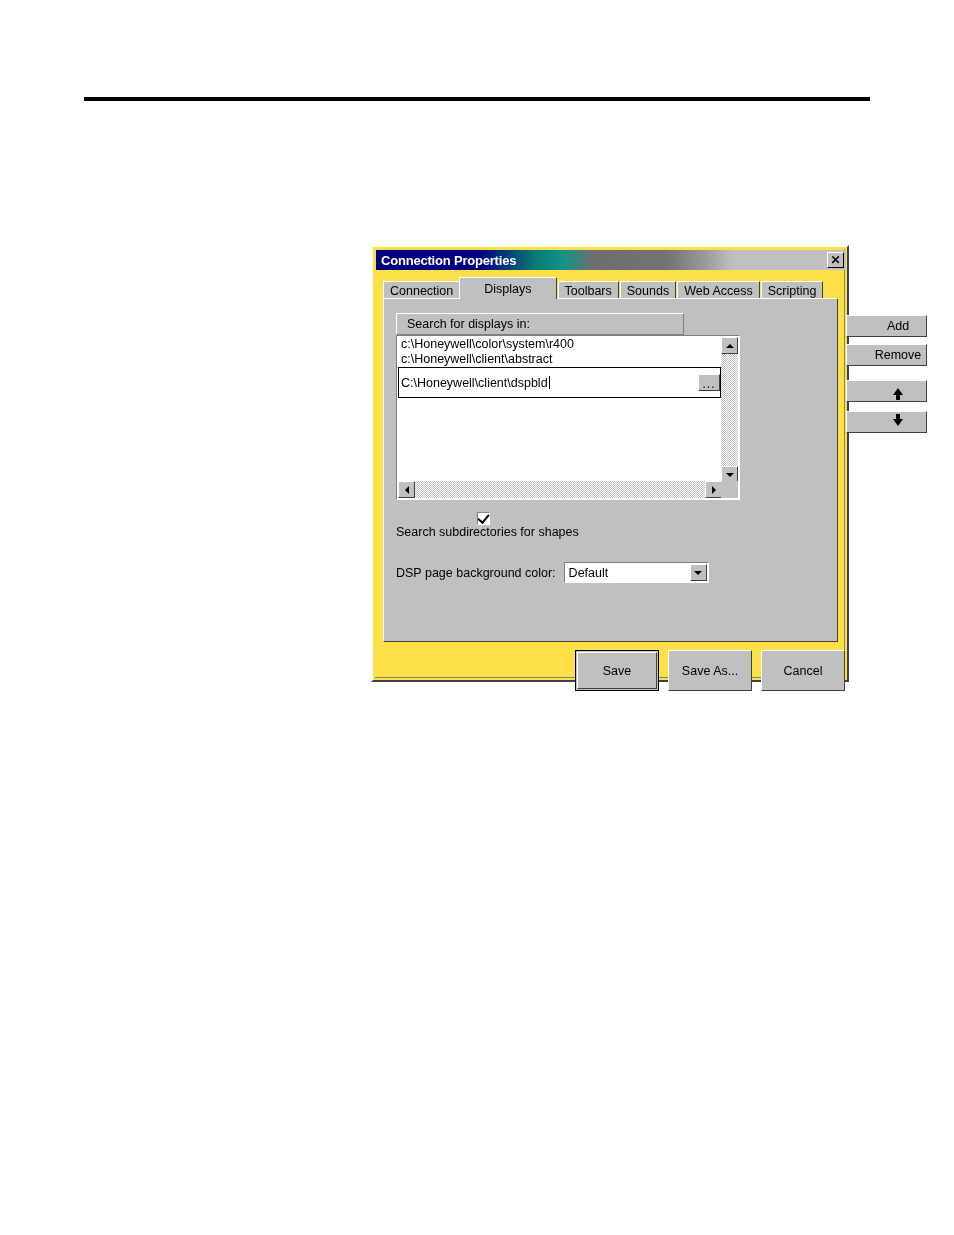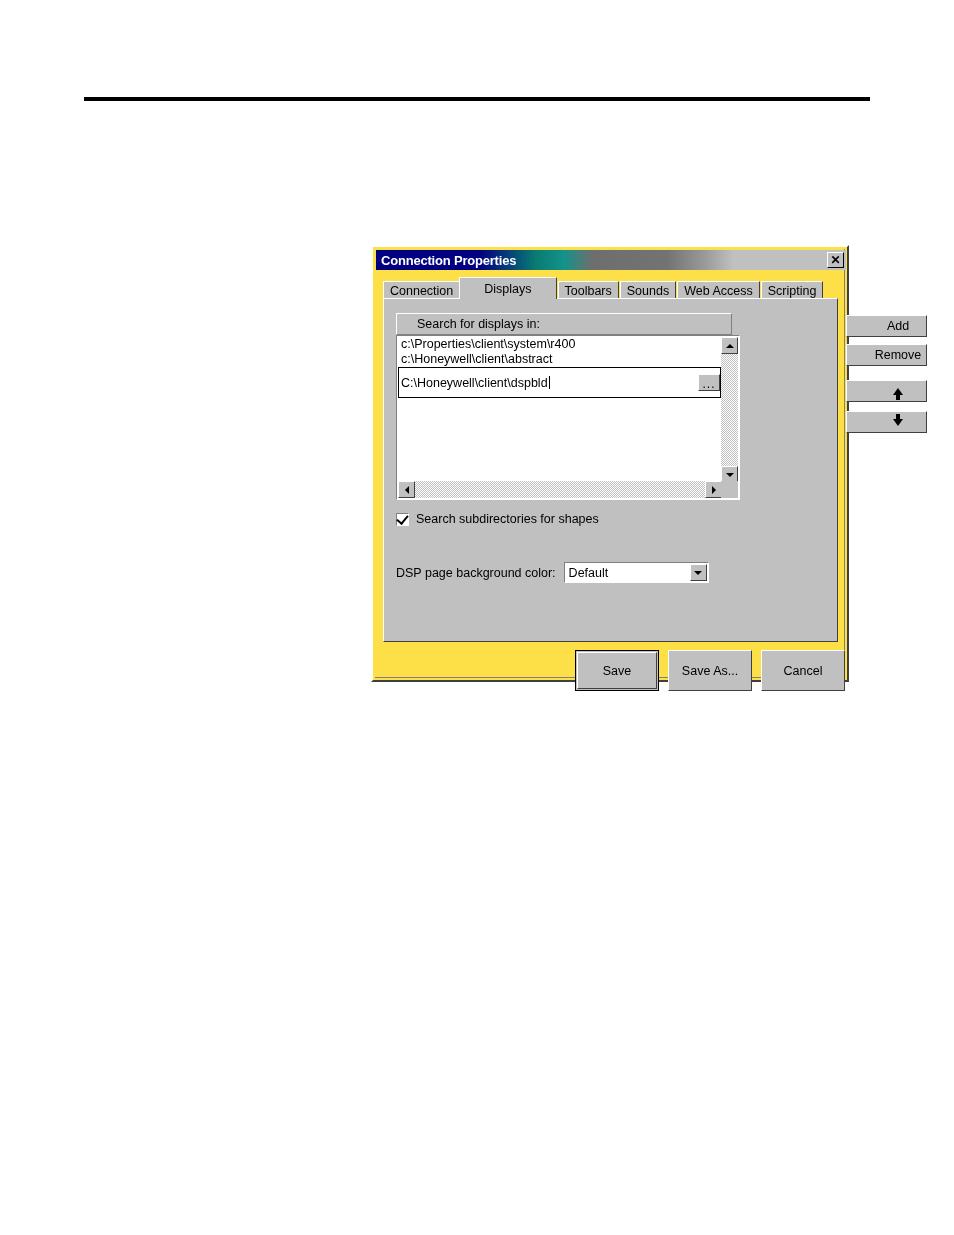--- a/index.html
+++ b/index.html
@@ -138,31 +138,31 @@
     border-right: 1px solid #404040;
     border-bottom: 1px solid #404040;
     box-sizing: border-box;
   }
 
   
   .search-label-box {
     position: absolute;
     left: 12px;
     top: 14px;
-    width: 336px;
+    width: 288px;
     height: 22px;
     background: #c0c0c0;
     border-top: 1px solid #ffffff;
     border-left: 1px solid #ffffff;
     border-right: 1px solid #808080;
     border-bottom: 1px solid #808080;
     box-sizing: border-box;
     display: flex;
     align-items: center;
-    padding-left: 20px;
+    padding-left: 10px;
     font-size: 12.5px;
     color: #000000;
   }
 
   
   .listbox {
     position: absolute;
     left: 12px;
     top: 36px;
     width: 344px;
@@ -308,20 +308,21 @@
     background: #c0c0c0;
   }
 
   
   .checkbox-row {
     position: absolute;
     left: 12px;
     top: 213px;
     display: flex;
     align-items: center;
+    flex-direction: column;
   }
   .checkbox {
     width: 13px;
     height: 13px;
     background: #ffffff;
     border-top: 1px solid #808080;
     border-left: 1px solid #808080;
     border-right: 1px solid #ffffff;
     border-bottom: 1px solid #ffffff;
     box-sizing: border-box;
@@ -495,21 +496,21 @@
     <div class="tab">Web Access</div>
     <div class="tab">Scripting</div>
   </div>
 
   <div class="tabpanel">
 
     <div class="search-label-box">Search for displays in:</div>
 
     <div class="listbox">
       <div class="listbox-inner">
-        <div class="list-row">c:\Properties\client\system\r400</div>
+        <div class="list-row">c:\Honeywell\color\system\r400</div>
         <div class="list-row">c:\Honeywell\client\abstract</div>
       </div>
 
       <div class="list-edit-row">
         <span class="list-edit-text"><span>C:\Honeywell\client\dspbld</span><span class="caret"></span></span>
         <div class="browse-btn">...</div>
       </div>
 
       <div class="scroll-v">
         <div class="sb-track" style="left:0;top:17px;right:0;bottom:17px;"></div>

